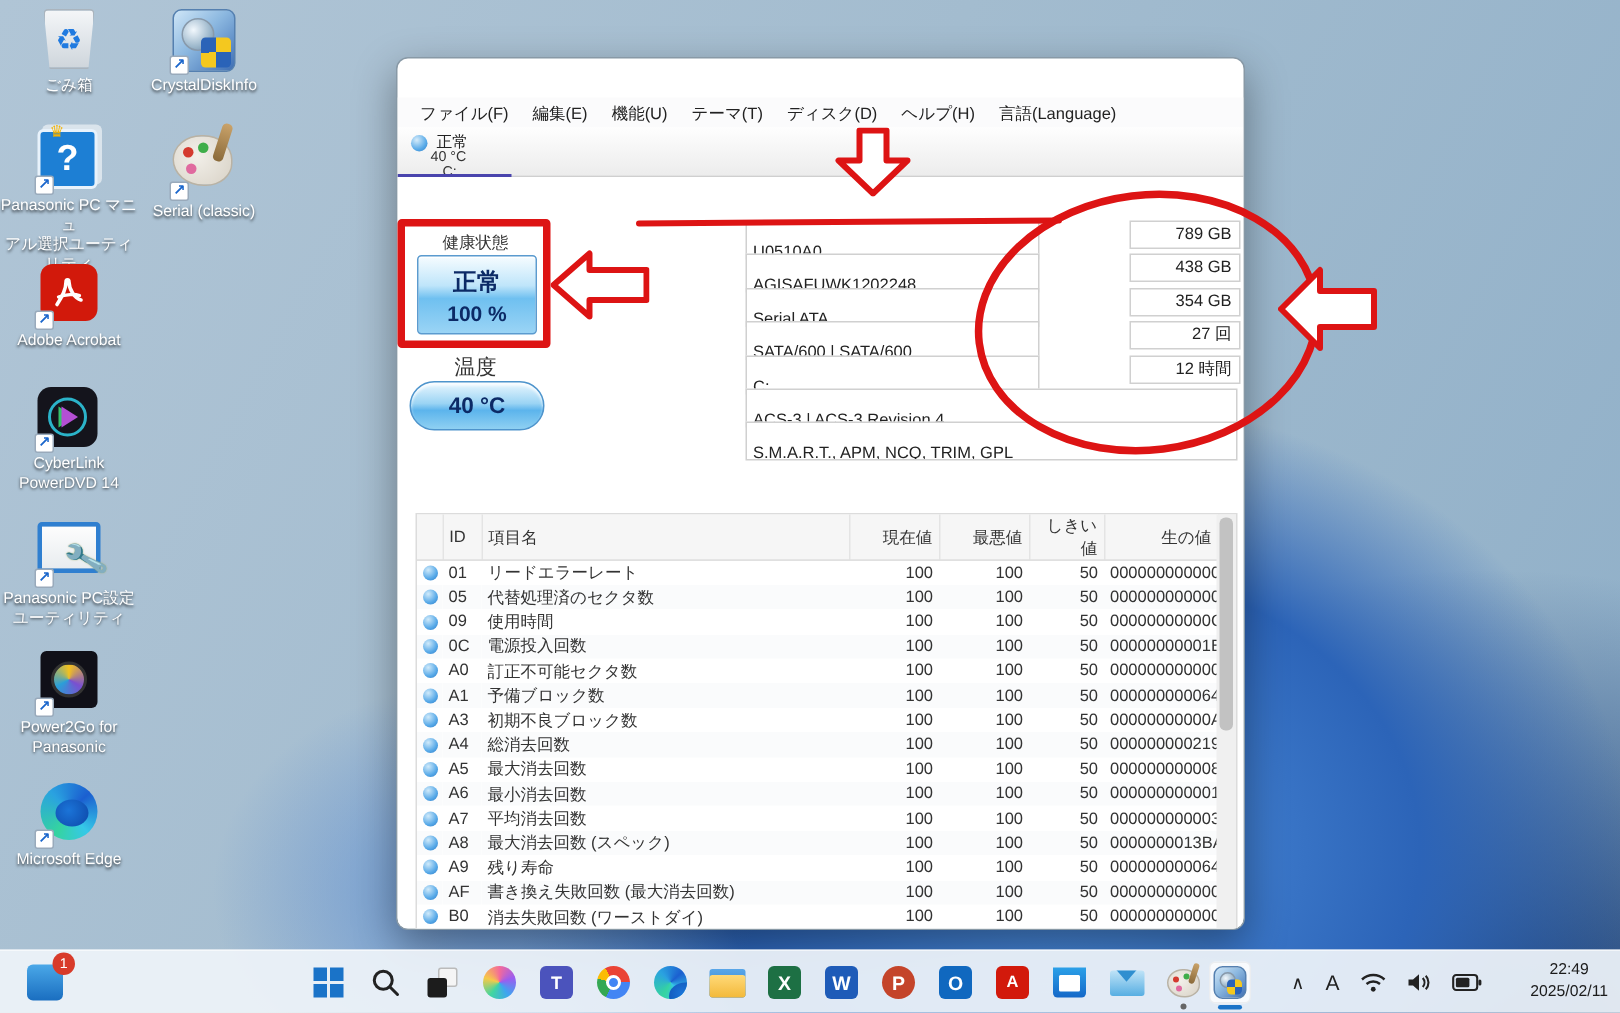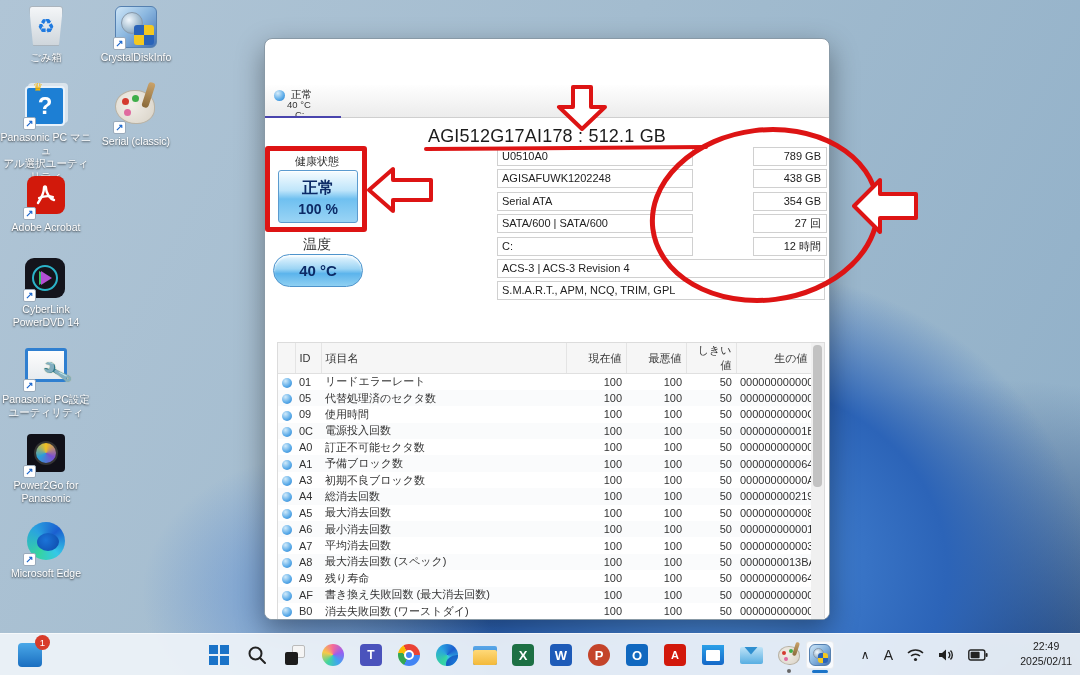--- a/index.html
+++ b/index.html
@@ -105,21 +105,21 @@
   .health-btn .pc { font-size:14px; font-weight:bold; color:#0c2a66; margin-top:2px; }
   .temp-label { position:absolute; left:6px; top:118px; width:92px; text-align:center; font-size:14px; color:#333; }
   .temp-pill { position:absolute; left:8px; top:136px; width:90px; height:33px; border-radius:17px;
     border:1px solid #4e94cc; text-align:center; line-height:31px; font-size:15px; font-weight:bold; color:#0c2a66;
     background:linear-gradient(180deg,#eaf7ff 0%,#9bd4f4 45%,#5cb4ec 60%,#8fd0f2 100%);
     box-shadow:inset 0 2px 2px rgba(255,255,255,.8); }
 
   .fields-left { position:absolute; left:0; top:28px; }
   .frow { position:relative; height:22.4px; }
   .frow .fval { position:absolute; left:232px; top:1px; width:196px; height:19px; border:1px solid #d0d0d0;
-    background:#fff; font-size:11px; color:#222; line-height:17px; padding:0 4px; overflow:hidden; }
+    background:#fff; font-size:11px; color:#222; line-height:17px; padding:12px 4px; overflow:hidden; }
   .fields-left .frow:nth-child(6) .fval, .fields-left .frow:nth-child(7) .fval { width:328px; }
 
   .fields-right { position:absolute; left:0; top:28px; }
   .srow { position:relative; height:22.4px; }
   .srow .sval { position:absolute; left:488px; top:1px; width:74px; height:19px; border:1px solid #d0d0d0;
     background:#fff; font-size:11px; color:#222; line-height:17px; padding:0 5px; text-align:right; }
 
   .smart-wrap { position:absolute; left:12px; top:224px; width:548px; height:313px;
     border:1px solid #dcdcdc; background:#fff; }
   table.smart { border-collapse:collapse; table-layout:fixed; width:534px; font-size:11px; }
@@ -245,33 +245,47 @@
   <div class="dicon" style="left:0; top:522px;">
     <div class="img">
         <div class="ic-edge"></div>
         <div class="shortcut">↗</div>
       </div>
     <div class="lbl">Microsoft Edge</div>
   </div>
 
   <div class="win">
 
+    <div class="menubar" id="menubar">
+      <div class="menu-item">ファイル(F)</div>
+
+      <div class="menu-item">編集(E)</div>
+
+      <div class="menu-item">機能(U)</div>
+
+      <div class="menu-item">テーマ(T)</div>
+
+      <div class="menu-item">ディスク(D)</div>
+
+      <div class="menu-item">ヘルプ(H)</div>
+
+      <div class="menu-item">言語(Language)</div>
+    </div>
 
     <div class="tabstrip">
       <div class="drive-tab">
         <div class="dot"></div>
         <div class="l1">正常</div>
         <div class="l2">40 °C</div>
         <div class="l3">C:</div>
         <div class="sel"></div>
       </div>
     </div>
 
     <div class="content">
-      <div class="disk-title">AGI512G17AI178 : 512.1 GB</div>
 
       <div class="health-label">健康状態</div>
       <div class="health-btn">
         <div class="st">正常</div>
         <div class="pc">100 %</div>
       </div>
       <div class="temp-label">温度</div>
       <div class="temp-pill">40 °C</div>
 
       <div class="fields-left" id="fieldsLeft">

